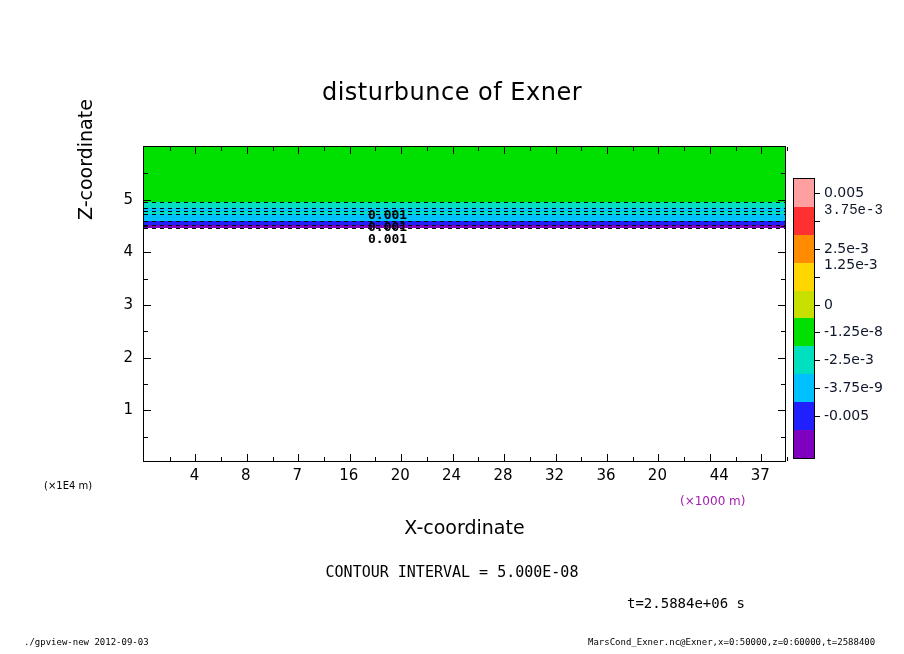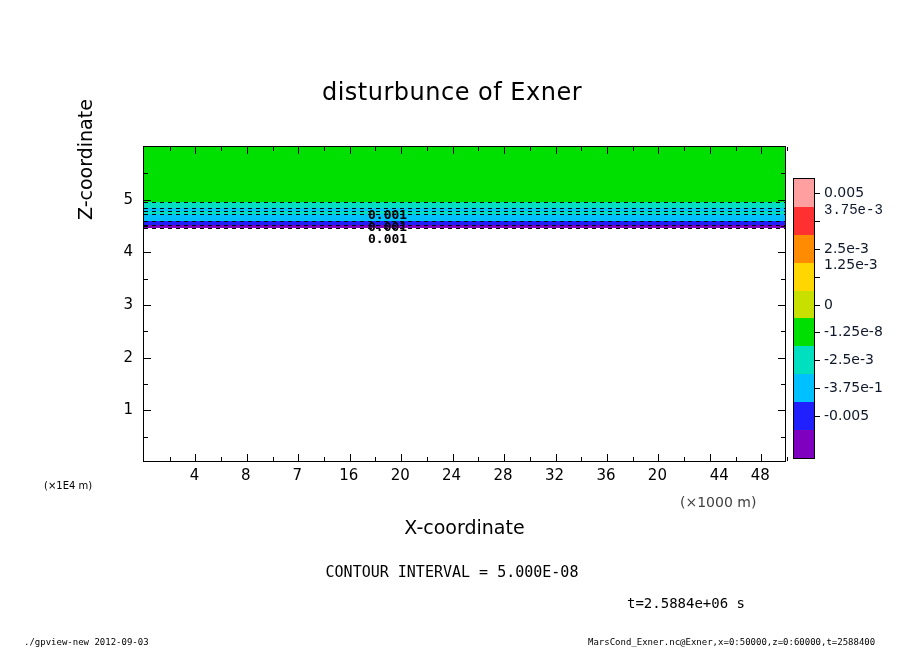--- a/index.html
+++ b/index.html
@@ -15,21 +15,21 @@
   .tick-b{position:absolute;bottom:0;width:1px;height:7px;background:#000;}
   .tick-t{position:absolute;top:0;width:1px;height:7px;background:#000;}
   .tick-l{position:absolute;left:0;height:1px;width:7px;background:#000;}
   .tick-r{position:absolute;right:0;height:1px;width:7px;background:#000;}
   .xlab{position:absolute;font-size:15px;color:#000;text-align:center;width:40px;}
   .ylab{position:absolute;font-size:15px;color:#000;text-align:right;width:24px;}
   #ylabel{left:74px;top:220px;font-size:19px;color:#000;
           transform:rotate(-90deg);transform-origin:left top;white-space:nowrap;}
   #xlabel{left:143px;top:516px;width:643px;text-align:center;font-size:19px;color:#000;}
   #xunit-left{left:44px;top:480px;font-size:10px;color:#000;}
-  #xunit-right{left:680px;top:494px;font-size:14px;color:#404040;}
+  #xunit-right{left:680px;top:494px;font-size:12px;color:#a21caf;}
   #contour-note{left:0;top:563px;width:904px;text-align:center;font-size:15px;color:#000;
                 font-family:"DejaVu Sans Mono",monospace;}
   #time-note{left:627px;top:595px;font-size:14px;color:#000;
              font-family:"DejaVu Sans Mono",monospace;}
   #foot-left{left:24px;top:637px;font-size:9px;color:#000;
              font-family:"DejaVu Sans Mono",monospace;}
   #foot-right{left:588px;top:637px;font-size:9px;color:#000;
               font-family:"DejaVu Sans Mono",monospace;}
   #colorbar{left:793px;top:178px;width:22px;height:281px;border:1px solid #000;
             box-sizing:border-box;}
@@ -150,21 +150,21 @@
     <div class="xlab" style="left: 225.88px; top: 466px;">8</div>
     <div class="xlab" style="left: 277.32px; top: 466px;">7</div>
     <div class="xlab" style="left: 328.76px; top: 466px;">16</div>
     <div class="xlab" style="left: 380.2px; top: 466px;">20</div>
     <div class="xlab" style="left: 431.64px; top: 466px;">24</div>
     <div class="xlab" style="left: 483.08px; top: 466px;">28</div>
     <div class="xlab" style="left: 534.52px; top: 466px;">32</div>
     <div class="xlab" style="left: 585.96px; top: 466px;">36</div>
     <div class="xlab" style="left: 637.4px; top: 466px;">20</div>
     <div class="xlab" style="left: 688.84px; top: 466px; text-align: right;">44</div>
-    <div class="xlab" style="left: 740.28px; top: 466px;">48</div>
+    <div class="xlab" style="left: 740.28px; top: 466px;">37</div>
   </div>
 <div id="yticklabels">
     <div class="ylab" style="left: 109px; top: 400.333px;">1</div>
     <div class="ylab" style="left: 109px; top: 347.667px;">2</div>
     <div class="ylab" style="left: 109px; top: 295px;">3</div>
     <div class="ylab" style="left: 109px; top: 242.333px;">4</div>
     <div class="ylab" style="left: 109px; top: 189.667px;">5</div>
   </div>
 
 <div class="abs" id="ylabel">Z-coordinate</div>
@@ -199,16 +199,16 @@
     <div class="cb-lab" style="top: 239.75px;">2.5e-3</div>
     <div class="cb-tick" style="top: 276.65px;"></div>
     <div class="cb-lab" style="top: 256px;">1.25e-3</div>
     <div class="cb-tick" style="top: 304.55px;"></div>
     <div class="cb-lab" style="top: 295.55px;">0</div>
     <div class="cb-tick" style="top: 332.45px;"></div>
     <div class="cb-lab" style="top: 323.45px;">-1.25e-8</div>
     <div class="cb-tick" style="top: 360.35px;"></div>
     <div class="cb-lab" style="top: 351.35px;">-2.5e-3</div>
     <div class="cb-tick" style="top: 388.25px;"></div>
-    <div class="cb-lab" style="top: 379.25px;">-3.75e-1</div>
+    <div class="cb-lab" style="top: 379.25px;">-3.75e-9</div>
     <div class="cb-tick" style="top: 416.15px;"></div>
     <div class="cb-lab" style="top: 407.15px;">-0.005</div>
   </div>
 
 </body></html>

